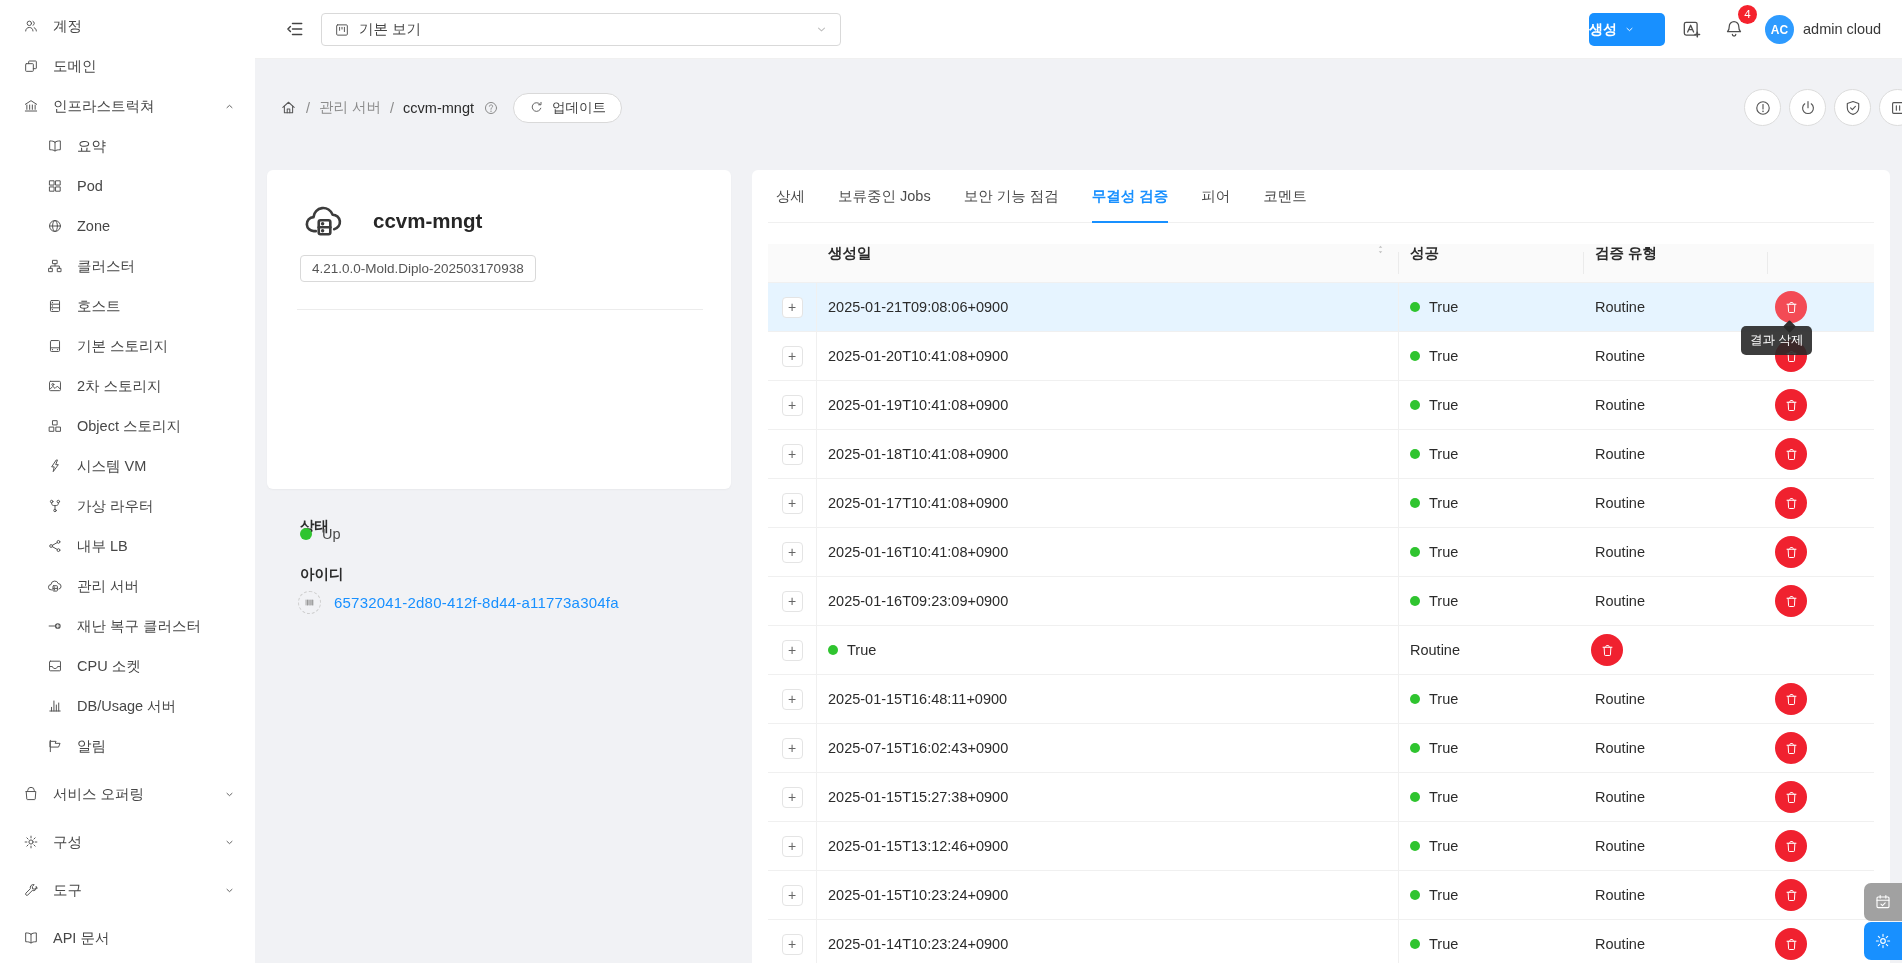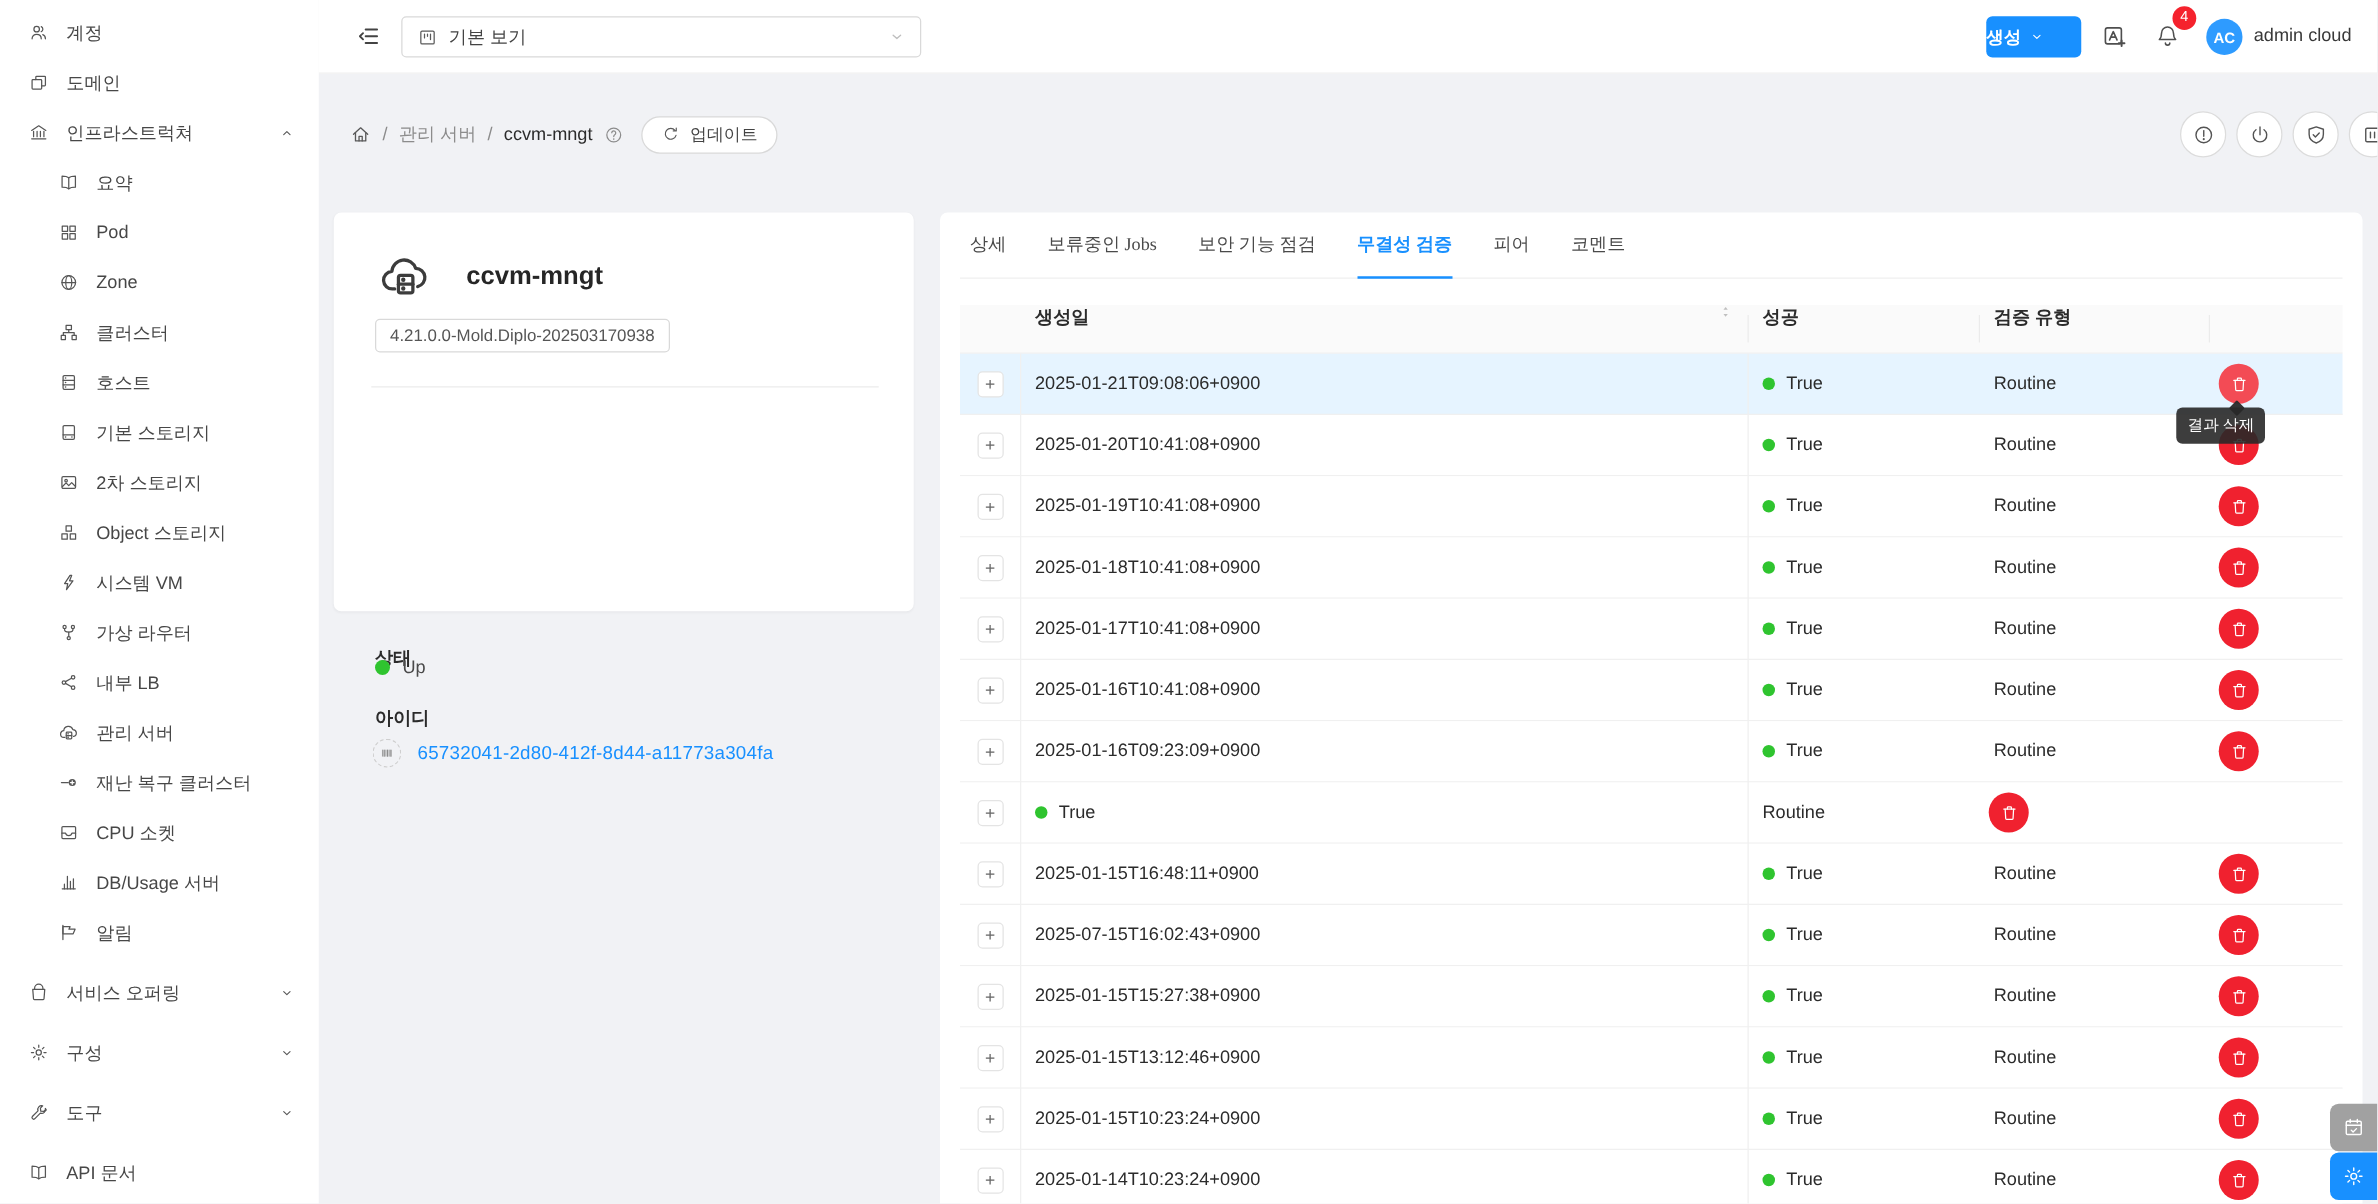--- a/index.html
+++ b/index.html
@@ -19,21 +19,21 @@
   .side-item .s-label { margin-left:14px; flex:1; font-size:14.5px; white-space:nowrap; color:#474747; }
   .side-item.sub { padding-left:47px; }
   .side-item.gap { margin-top:8px; }
   .side-item svg { color:#565656; }
   .chev { color:#595959; }
   .chev.up { transform:rotate(180deg); }
 
   
   .header { position:absolute; left:255px; top:0; width:1647px; height:59px; background:#fff; border-bottom:1px solid #f0f0f0; z-index:5; }
   .fold-btn { position:absolute; left:30px; top:19px; color:#434343; background:none; border:none; cursor:pointer; }
-  .view-select { position:absolute; left:66px; top:13px; width:416px; height:33px; border:1px solid #d9d9d9; border-radius:4px; background:#fff; display:flex; align-items:center; gap:9px; padding:0 12px; cursor:pointer; }
+  .view-select { position:absolute; left:66px; top:13px; width:520px; height:33px; border:1px solid #d9d9d9; border-radius:4px; background:#fff; display:flex; align-items:center; gap:9px; padding:0 12px; cursor:pointer; }
   .view-select .vs-label { font-size:14.5px; color:#434343; }
   .view-select svg.icproj { color:#595959; }
   .view-select .vs-chevron { margin-left:auto; color:#bfbfbf; }
   .create-btn { position:absolute; left:1334px; top:13px; width:76px; height:33px; background:#1890ff; border:none; border-radius:5px; color:#fff; font-size:14px; font-weight:600; display:flex; align-items:center; justify-content:flex-start; gap:7px; cursor:pointer; }
   .create-btn svg { stroke-width:2; }
   .aplus-btn { position:absolute; left:1426px; top:19px; background:none; border:none; color:#4f4f4f; cursor:pointer; }
   .bell-btn { position:absolute; left:1469px; top:19px; background:none; border:none; color:#4f4f4f; cursor:pointer; }
   .badge { position:absolute; left:1483px; top:5px; min-width:19px; height:19px; padding:0 5px; background:#f5222d; color:#fff; border-radius:10px; font-size:11.5px; line-height:19px; text-align:center; box-shadow:0 0 0 1px #fff; z-index:2; }
   .avatar { position:absolute; left:1510px; top:15px; width:29px; height:29px; border-radius:50%; background:#2e9bff; color:#fff; font-size:12px; font-weight:700; display:flex; align-items:center; justify-content:center; cursor:pointer; }
   .username { position:absolute; left:1548px; top:21px; font-size:14.5px; color:#383838; cursor:pointer; }
@@ -61,21 +61,21 @@
   .lb-status { top:331px;margin-top:16px; }
   .status-line { position:absolute; left:33px; top:356px; display:flex; align-items:center; gap:10px; font-size:14.5px; color:#4a4a4a; }
   .status-dot-lg { width:12px; height:12px; border-radius:50%; background:#2fc42f; }
   .lb-id { top:395px; }
   .id-line { position:absolute; left:31px; top:421px; display:flex; align-items:center; gap:13px; }
   .barcode-wrap { width:23px; height:23px; border:1px dashed #cfcfcf; border-radius:50%; display:flex; align-items:center; justify-content:center; color:#8c8c8c; }
   .id-link { font-size:15px; color:#1890ff; text-decoration:none; letter-spacing:.2px; }
 
   
   .detail-panel { position:absolute; left:752px; top:170px; width:1138px; height:793px; background:#fff; border-radius:6px 6px 0 0; overflow:hidden; z-index:2; }
-  .tabs { position:absolute; left:16px; right:16px; top:0; height:53px; border-bottom:1px solid #f0f0f0; display:flex; align-items:stretch; padding-left:8px;font-family:Liberation Serif, serif; }
+  .tabs { position:absolute; left:16px; right:16px; top:0; height:53px; border-bottom:1px solid #f0f0f0; display:flex; align-items:stretch; padding-left:8px; }
   .tab { margin-right:33px; font-size:14.5px; color:#4a4a4a; line-height:52px; position:relative; cursor:pointer; white-space:nowrap; }
   .tab.active { color:#1890ff; font-weight:700; }
   .tab.active::after { content:''; position:absolute; left:0; right:0; bottom:-1px; height:2.5px; background:#1890ff; }
 
   .v-table { position:absolute; left:16px; top:74px; width:1106px; }
   .thead { display:grid; grid-template-columns:48px 582px 185px 184px 107px; height:39px; background:#fafafa; align-items:center; font-weight:600; font-size:14.5px; color:#2b2b2b; border-bottom:1px solid #f0f0f0; }
   .th { padding:0 12px; position:relative; height:100%; display:flex; align-items:flex-start; }
   .th.sep::before { content:''; position:absolute; left:0; top:50%; transform:translateY(-50%); width:1px; height:22px; background:rgba(0,0,0,.06); }
   .th-date { justify-content:space-between; }
   .sorter { color:#bfbfbf; display:flex; }

